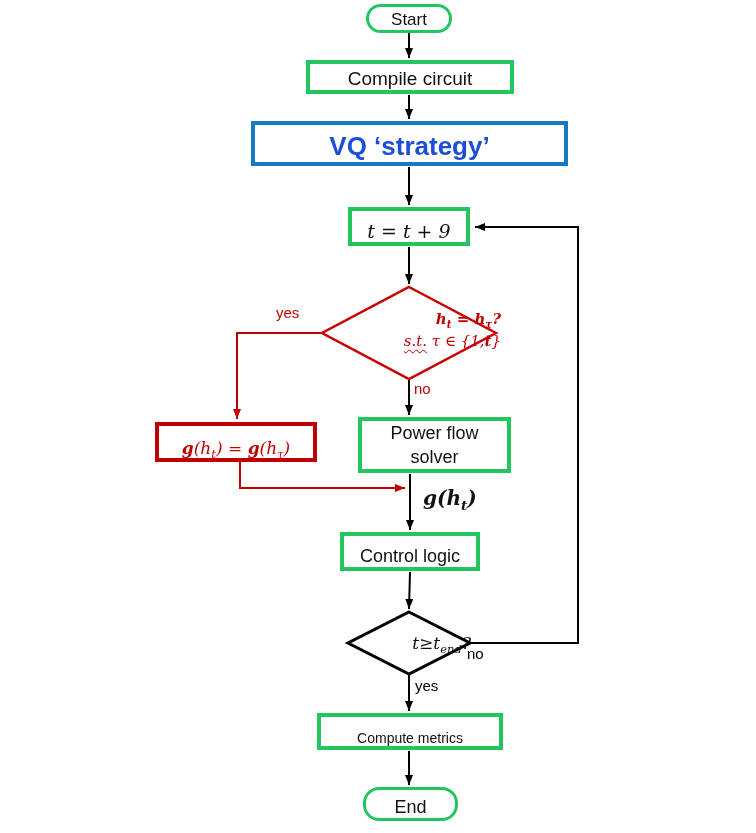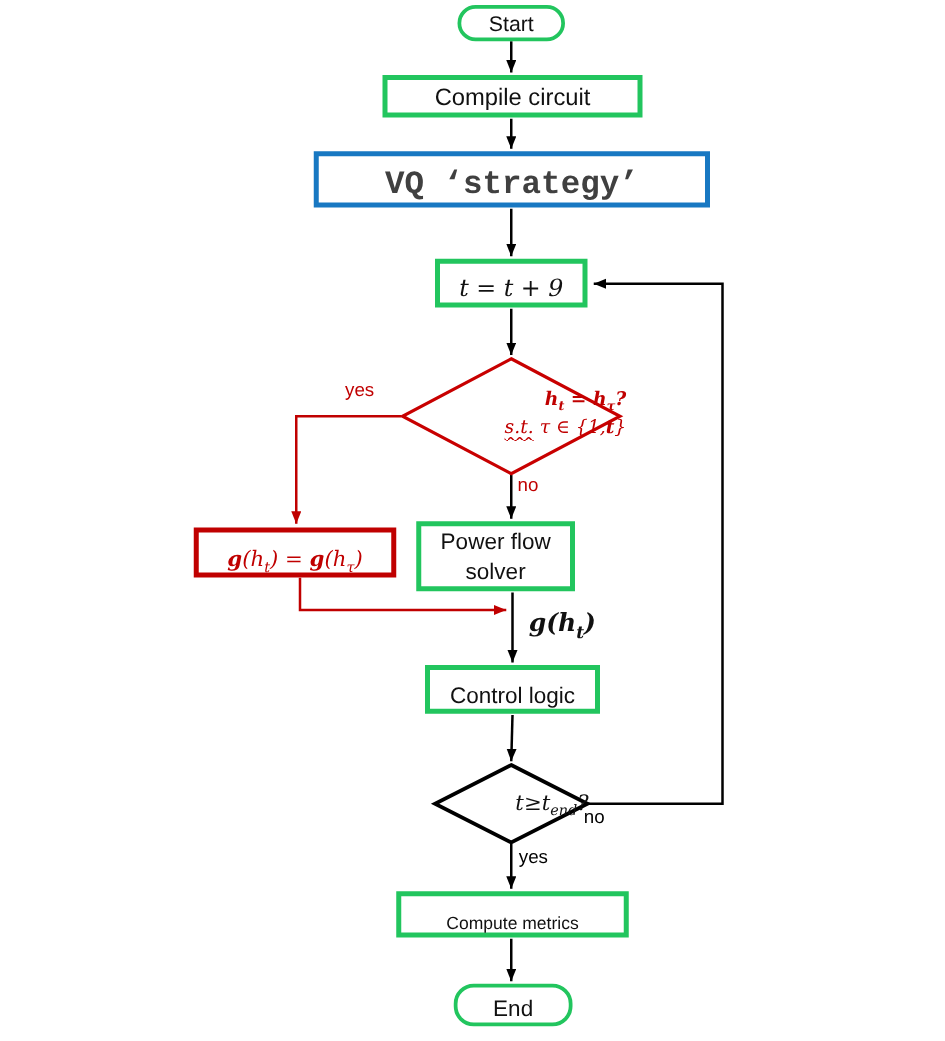--- a/index.html
+++ b/index.html
@@ -10,25 +10,25 @@
   .box{position:absolute;box-sizing:border-box;background:#fff;border:4px solid #22c55e;
        display:flex;align-items:flex-end;justify-content:center;text-align:center;}
   .pill{border-radius:16px;border-width:3px;}
   .math{font-family:"DejaVu Serif",serif;font-style:italic;}
   .b{font-weight:bold;}
   sub{font-size:0.68em;line-height:0;}
   .wavy{text-decoration:underline;text-decoration-style:wavy;text-decoration-thickness:1px;text-underline-offset:3px;}
 
   #start{left:366px;top:4px;width:86px;height:29px;font-size:17px;}
   #compile{left:306px;top:60px;width:208px;height:34px;font-size:19px;}
-  #vq{left:251px;top:121px;width:317px;height:45px;border-color:#1878c2;color:#404040;
-      font-weight:bold;font-size:26px;font-family:Liberation Mono, monospace;}
+  #vq{left:251px;top:121px;width:317px;height:45px;border-color:#1878c2;color:#1d4ed8;
+      font-weight:bold;font-size:26px;}
   #inc{left:348px;top:207px;width:122px;height:39px;font-size:19px;}
   #freeze{left:155px;top:422px;width:162px;height:40px;border-color:#c00000;color:#c00000;font-size:17px;}
-  #power{left:333px;top:417px;width:127px;height:56px;font-size:18px;line-height:1.3;padding:0 6px;}
+  #power{left:358px;top:417px;width:153px;height:56px;font-size:18px;line-height:1.3;padding:0 6px;}
   #control{left:340px;top:532px;width:140px;height:39px;font-size:18px;}
   #compute{left:317px;top:713px;width:186px;height:37px;font-size:14px;}
   #endnode{left:363px;top:787px;width:95px;height:34px;font-size:18px;}
 
   .dtext{position:absolute;text-align:right;}
   #match-text{left:317px;top:309px;width:184px;color:#c00000;font-size:15px;line-height:1.45;}
   #endcheck-text{left:347px;top:633px;width:124px;font-size:17px;}
 
   .elabel{position:absolute;font-size:15px;}
   #lbl-match-yes{left:276px;top:304px;color:#c00000;}

